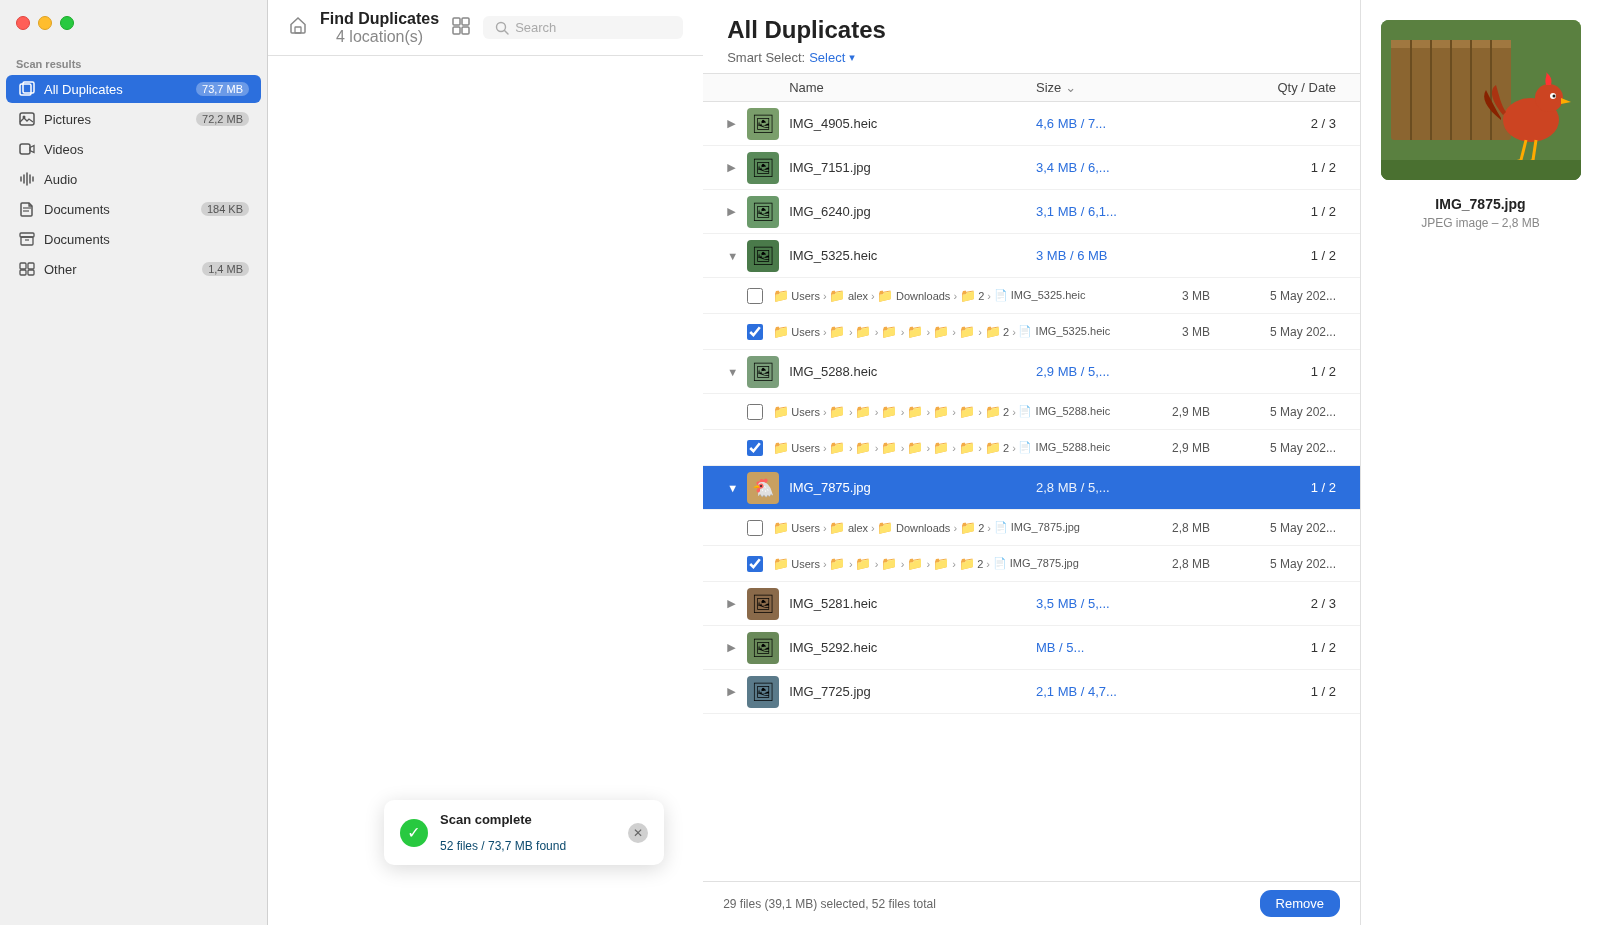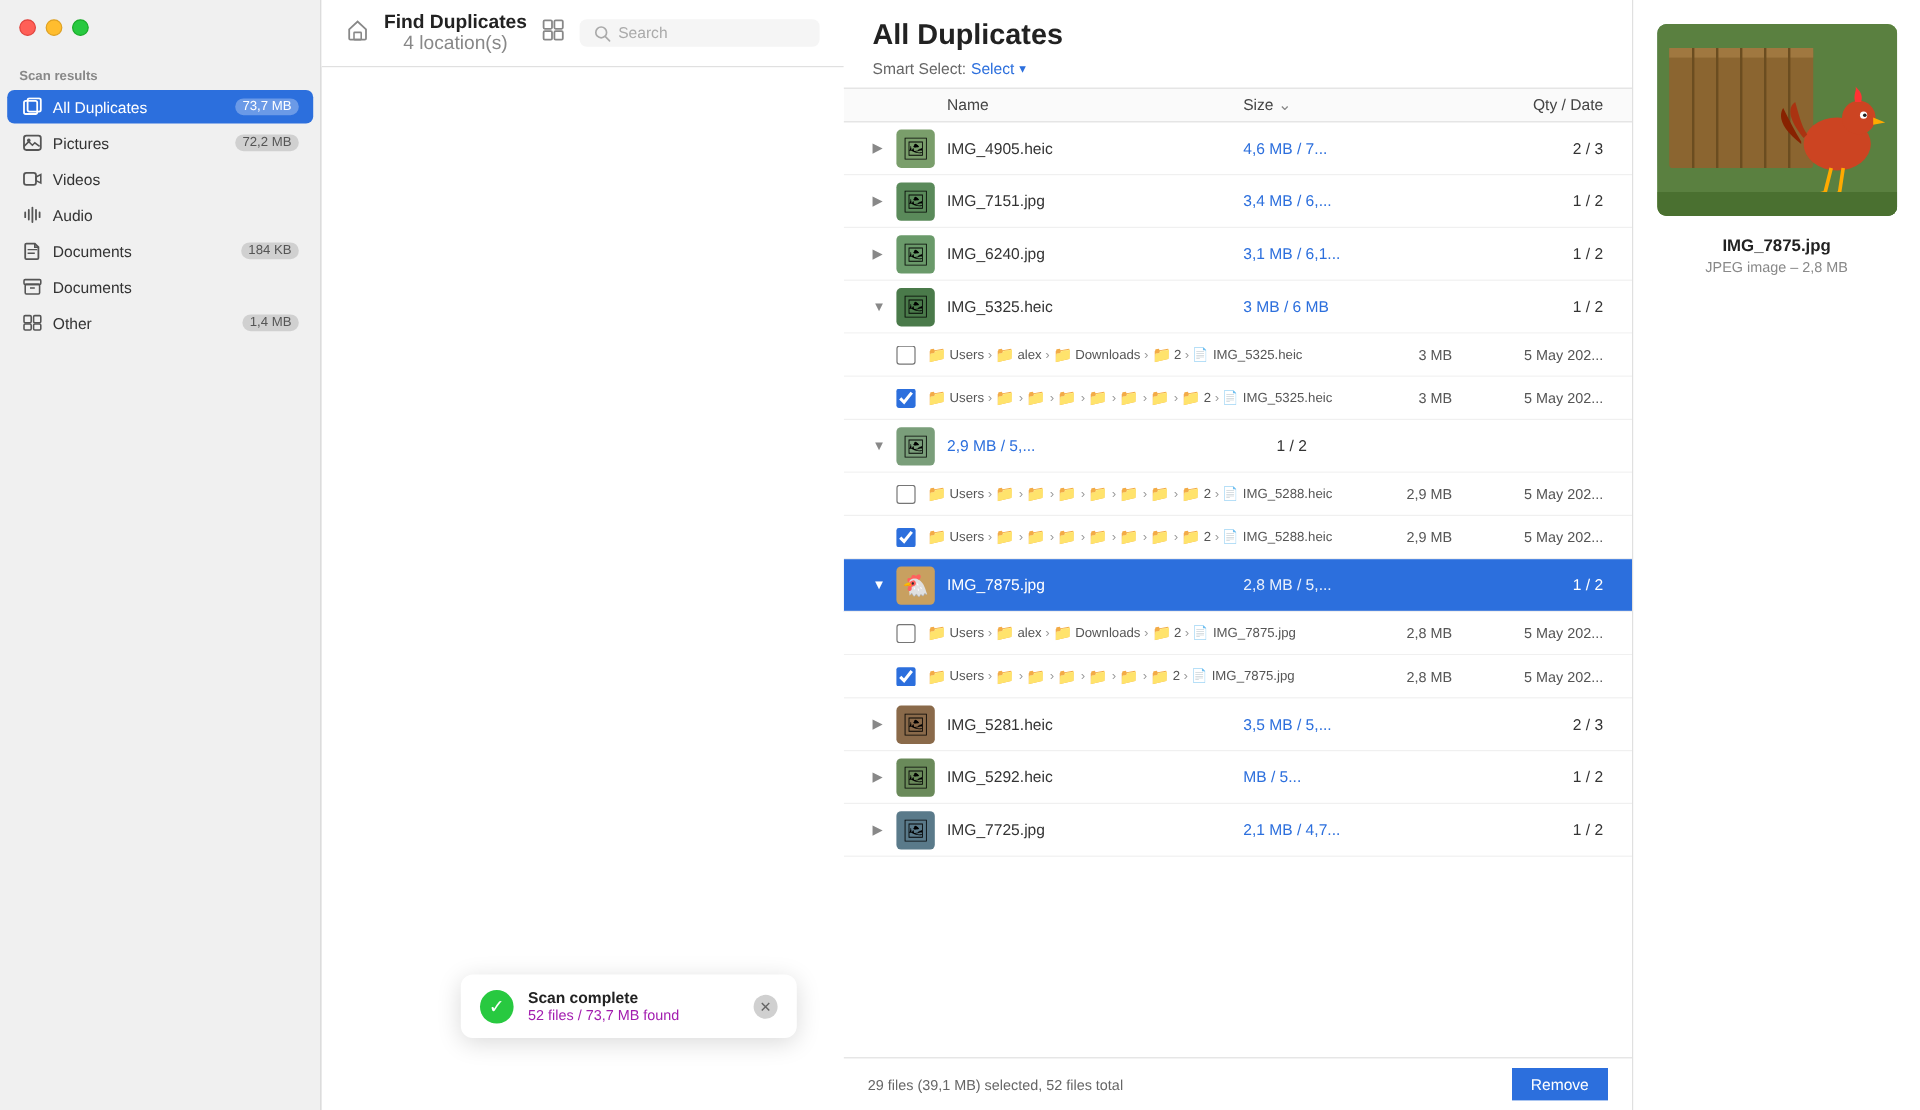--- a/index.html
+++ b/index.html
@@ -299,21 +299,21 @@
       padding: 10px 20px;
       border-top: 1px solid #e0e0e0;
       background: white;
       height: 44px;
     }
     .status-text { font-size: 12px; color: #666; }
     .remove-btn {
       background: #2c6fdd;
       color: white;
       border: none;
-      border-radius: 0;
+      border-radius: 11px;
       padding: 6px 16px;
       font-size: 13px;
       font-weight: 500;
       cursor: pointer;
     }
 
     
     .toast {
       position: absolute;
       bottom: 60px;
@@ -336,21 +336,21 @@
       background: #28c940;
       display: flex;
       align-items: center;
       justify-content: center;
       color: white;
       font-size: 16px;
       flex-shrink: 0;
     }
     .toast-content { flex: 1; }
     .toast-title { font-size: 13px; font-weight: 600; color: #222; }
-    .toast-subtitle { font-size: 12px; color: #a21caf; margin-top: 0; }
+    .toast-subtitle { font-size: 12px; color: #0c4a6e; margin-top: 12px; }
     .toast-close {
       width: 20px;
       height: 20px;
       border-radius: 50%;
       background: #d0d0d0;
       display: flex;
       align-items: center;
       justify-content: center;
       cursor: pointer;
       color: #666;
@@ -599,20 +599,21 @@
             <span class="path-sep">›</span>
             <span class="path-file">📄 IMG_5325.heic</span>
           </div>
           <div class="sub-row-size">3 MB</div>
           <div class="sub-row-date">5 May 202...</div>
         </div>
 
         <div class="file-row">
           <div class="file-expand">▼</div>
           <div class="file-thumb" style="background:#7a9e7a;">🖼</div>
+          <div class="file-name">IMG_5288.heic</div>
           <div class="file-size">2,9 MB / 5,...</div>
           <div class="file-qty">1 / 2</div>
         </div>
 
         <div class="sub-row">
           <input type="checkbox" class="sub-row-checkbox" style="">
           <div class="sub-row-path">
             <span class="path-folder"><span style="font-size:13px;">📁</span> Users</span>
             <span class="path-sep">›</span>
             <span class="path-folder">

